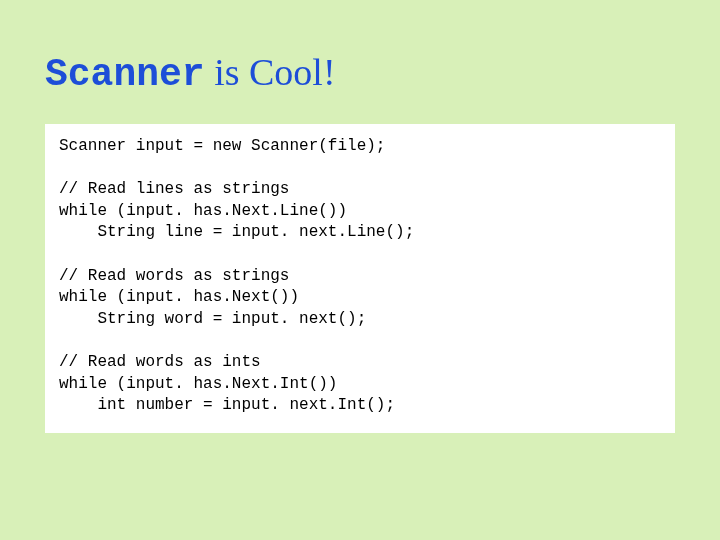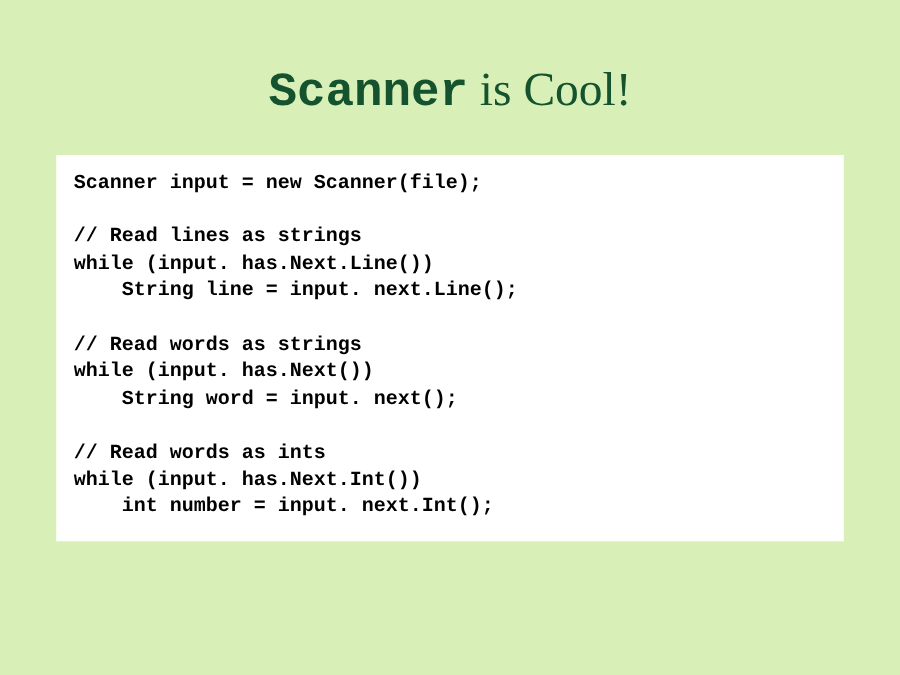--- a/index.html
+++ b/index.html
@@ -3,38 +3,38 @@
 <meta charset="utf-8">
 <style>
   * { margin: 0; padding: 0; box-sizing: border-box; }
   html, body { width: 720px; height: 540px; }
   body {
     background: #d8f0b8;
     font-family: Georgia, 'Times New Roman', serif;
     padding: 50px 45px 40px 45px;
   }
   .title {
-    text-align: center;
+    text-align: left;
     font-size: 38px;
-    color: #14532d;
+    color: #1d4ed8;
     margin-bottom: 28px;
     font-weight: normal;
   }
   .title .mono {
     font-family: 'Courier New', Courier, monospace;
     font-weight: bold;
   }
   .code-block {
     background: #ffffff;
     padding: 12px 14px 16px 14px;
     font-family: 'Courier New', Courier, monospace;
     font-size: 16px;
     line-height: 1.35;
     color: #000;
-    font-weight: bold;
+    font-weight: normal;
     white-space: pre;
   }
 </style>
 </head>
 <body>
 
 <h1 class="title"><span class="mono">Scanner</span><span> is Cool!</span></h1>
 
 <div class="code-block"><span>Scanner input = new Scanner(file);</span>
 <span></span>

